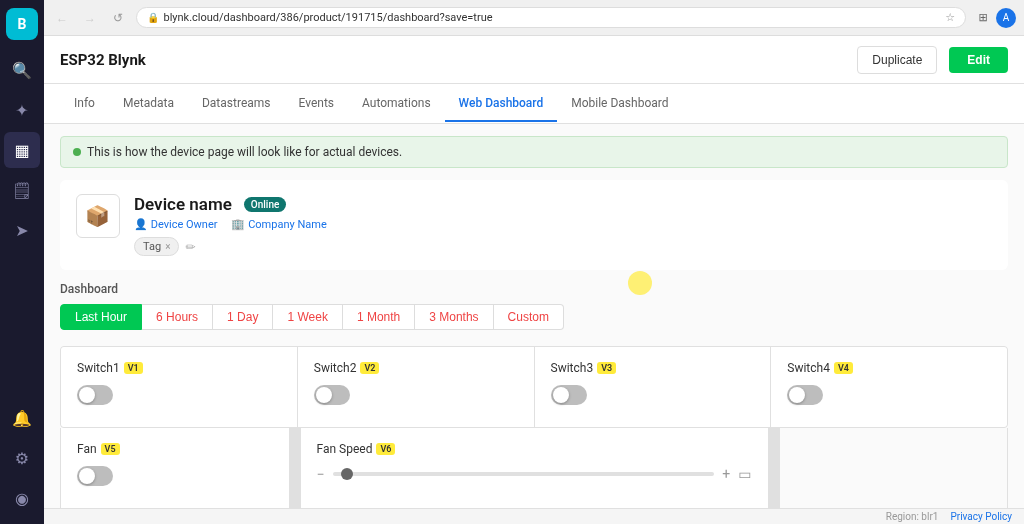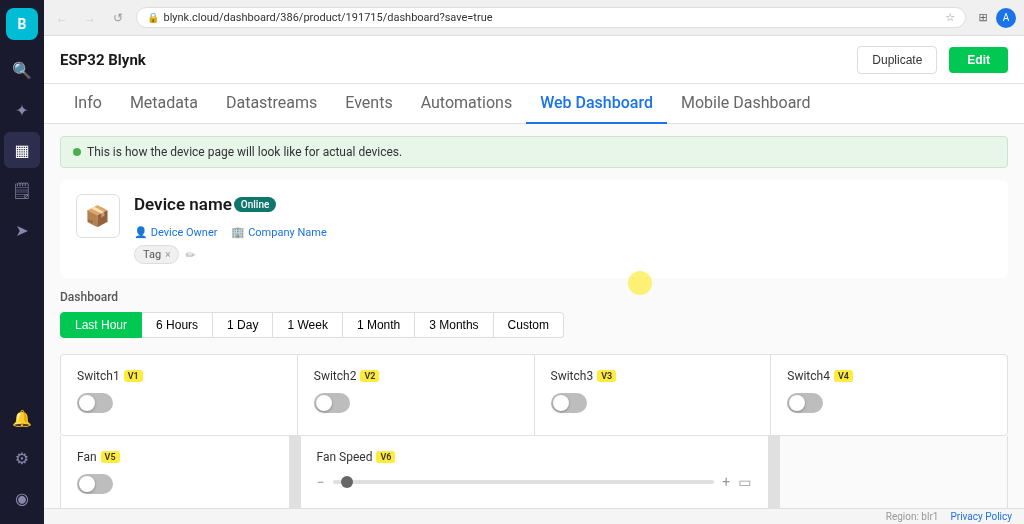--- a/index.html
+++ b/index.html
@@ -121,21 +121,21 @@
       background: white;
       border-bottom: 1px solid #e0e0e0;
       padding: 0 16px;
       display: flex;
       align-items: center;
       height: 40px;
       gap: 0;
     }
     .nav-tab {
       padding: 10px 14px;
-      font-size: 16px;
+      font-size: 12px;
       color: #666;
       cursor: pointer;
       border-bottom: 2px solid transparent;
       white-space: nowrap;
     }
     .nav-tab.active {
       color: #1a73e8;
       border-bottom: 2px solid #1a73e8;
       font-weight: 500;
     }
@@ -186,22 +186,22 @@
       border-radius: 6px;
       display: flex; align-items: center; justify-content: center;
       font-size: 20px;
       color: #555;
       flex-shrink: 0;
     }
     .device-info { flex: 1; }
     .device-name-row {
       display: flex;
       align-items: center;
-      gap: 2px;
-      margin-bottom: 12px;
+      gap: 12px;
+      margin-bottom: 4px;
     }
     .device-name {
       font-size: 17px;
       font-weight: 600;
       color: #1a1a1a;
     }
     .badge-online {
       background: #0f766e;
       color: white;
       font-size: 10px;
@@ -251,21 +251,21 @@
       display: flex;
       gap: 0;
       margin-bottom: 16px;
     }
     .time-btn {
       padding: 5px 14px;
       font-size: 12px;
       border: 1px solid #ddd;
       background: white;
       cursor: pointer;
-      color: #000000;
+      color: #ef4444;
     }
     .time-btn:first-child { border-radius: 4px 0 0 4px; }
     .time-btn:last-child { border-radius: 0 4px 4px 0; }
     .time-btn + .time-btn { border-left: none; }
     .time-btn.active {
       background: #00c853;
       color: white;
       border-color: #00c853;
     }
 

